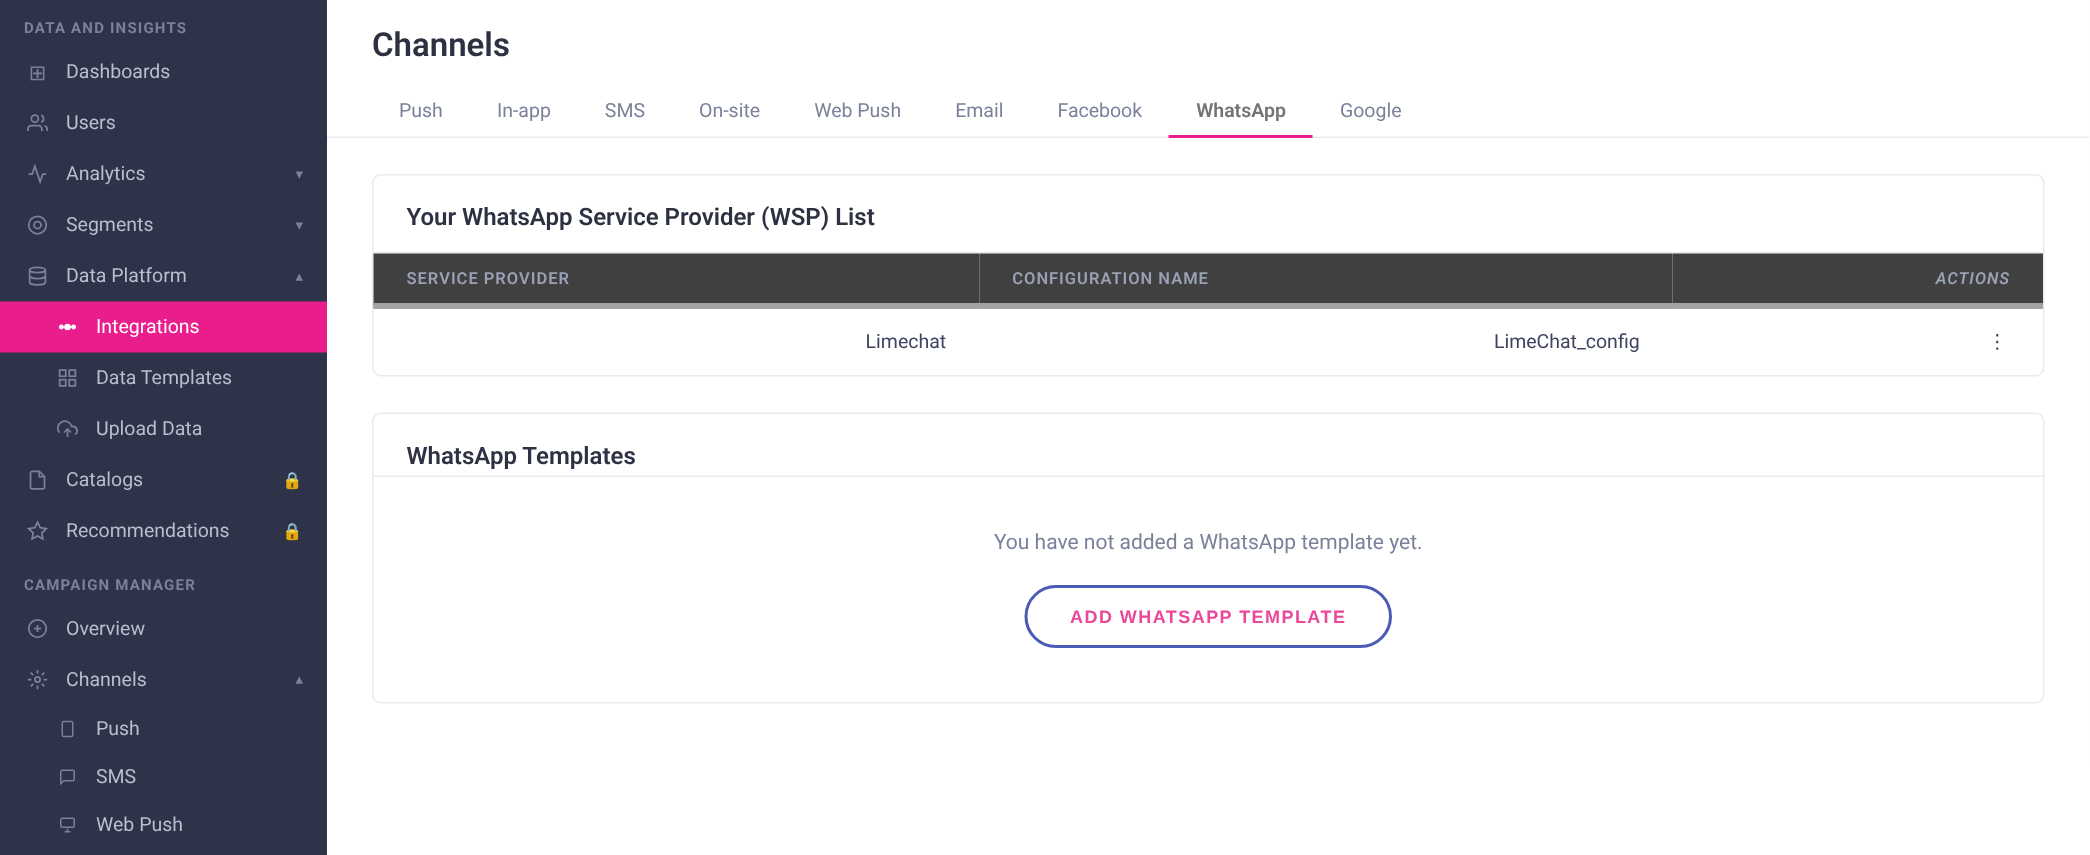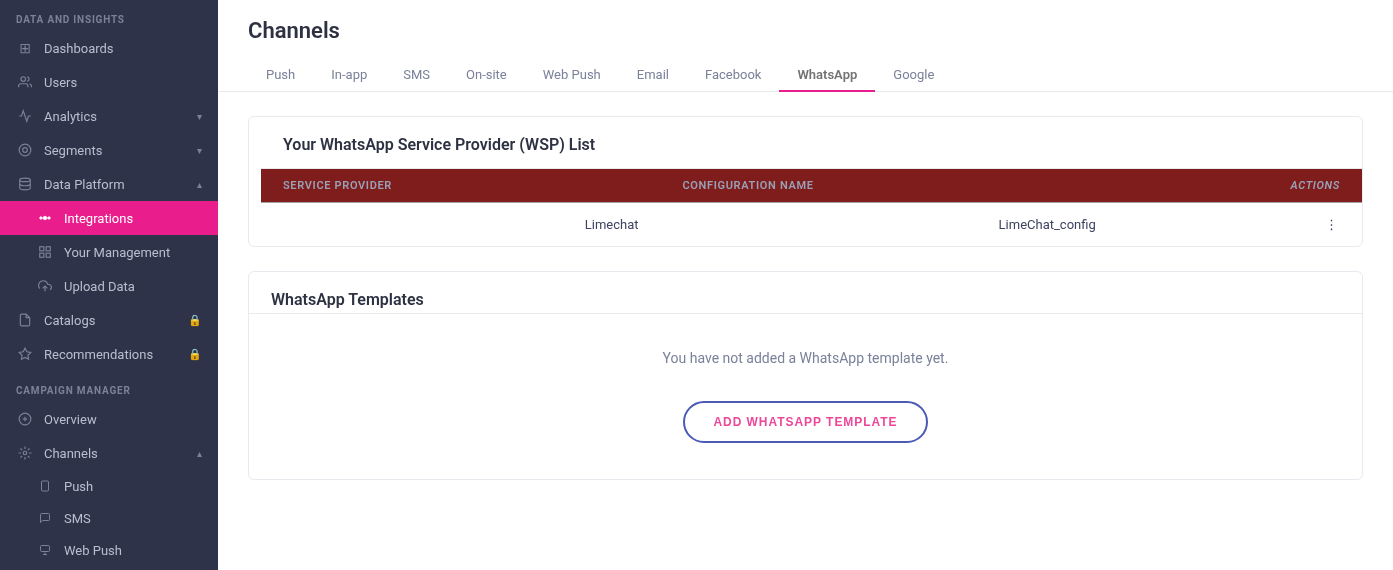--- a/index.html
+++ b/index.html
@@ -108,43 +108,42 @@
       flex: 1;
       overflow-y: auto;
     }
 
     
     .card {
       background: #fff;
       border: 1px solid #e8eaf0;
       border-radius: 6px;
       margin-bottom: 24px;
-      padding-left: 12px;
     }
     .card-header {
       padding: 18px 22px 14px 22px;
       font-size: 16px;
       font-weight: 600;
       color: #2d3142;
       border-bottom: 1px solid #e8eaf0;
     }
     .table {
       width: 100%;
       border-collapse: collapse;
     }
     .table th {
       font-size: 11px;
       font-weight: 600;
       color: #9aa0b5;
       letter-spacing: 0.06em;
       text-transform: uppercase;
       padding: 10px 22px;
       text-align: left;
-      border-bottom: 1px solid #a3a3a3;
-      background: #7f1d1d;
+      border-bottom: 4px solid #a3a3a3;
+      background: #404040;
     }
     .table td {
       font-size: 13px;
       color: #3d4360;
       padding: 14px 22px;
       border-bottom: 1px solid #f0f1f5;
       text-align: right;
     }
     .table tr:last-child td { border-bottom: none; }
     .actions-cell {
@@ -166,21 +165,21 @@
       font-size: 16px;
       font-weight: 600;
       color: #2d3142;
       border-bottom: 1px solid #e8eaf0;
     }
     .templates-empty {
       display: flex;
       flex-direction: column;
       align-items: center;
       padding: 36px 22px;
-      gap: 35px;
+      gap: 20px;
       justify-content: space-between;
     }
     .templates-empty-text {
       font-size: 14px;
       color: #7a8199;
     }
     .add-template-btn {
       border: 2px solid #4a5ab5;
       background: transparent;
       color: #ec4899;
@@ -275,21 +274,21 @@
 
   <div class="sidebar-item sub">
     <span class="sidebar-icon">
       <svg width="14" height="14" viewBox="0 0 24 24" fill="none" stroke="currentColor" stroke-width="2">
           <rect x="3" y="3" width="7" height="7"></rect>
           <rect x="14" y="3" width="7" height="7"></rect>
           <rect x="3" y="14" width="7" height="7"></rect>
           <rect x="14" y="14" width="7" height="7"></rect>
         </svg>
     </span>
-    <span>Your Management</span>
+    <span>Data Templates</span>
   </div>
 
   <div class="sidebar-item sub">
     <span class="sidebar-icon">
       <svg width="14" height="14" viewBox="0 0 24 24" fill="none" stroke="currentColor" stroke-width="2">
           <polyline points="16 16 12 12 8 16"></polyline>
           <line x1="12" y1="12" x2="12" y2="21"></line>
           <path d="M20.39 18.39A5 5 0 0 0 18 9h-1.26A8 8 0 1 0 3 16.3"></path>
         </svg>
     </span>

